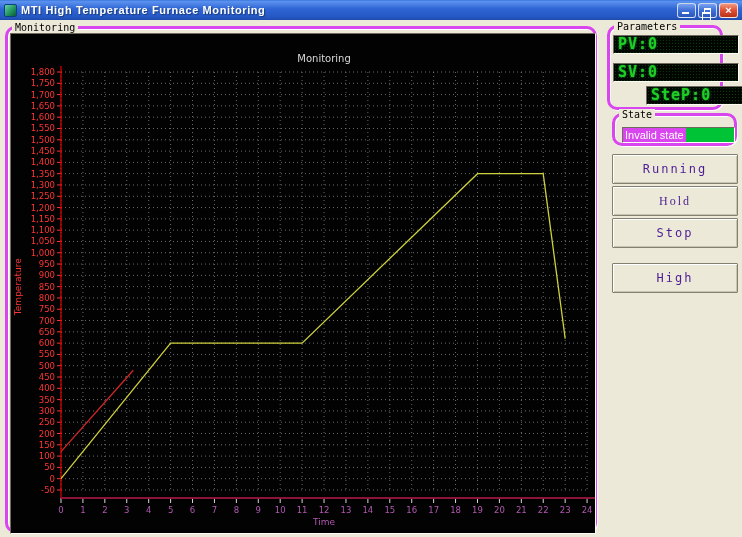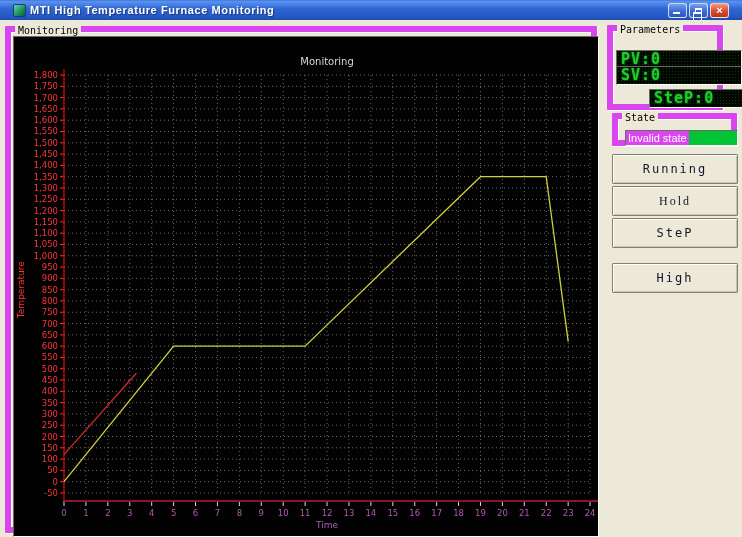--- a/index.html
+++ b/index.html
@@ -5,70 +5,70 @@
   html,body{margin:0;padding:0;background:#777;}
   *{box-sizing:border-box;}
   .window{
     position:relative;width:742px;height:537px;overflow:hidden;
     background:#ECE9D8;font-family:"Liberation Sans",sans-serif;
   }
   
   .titlebar{
     position:absolute;top:0;left:0;width:742px;height:20px;
     background:linear-gradient(180deg,#3a77e0 0%,#5b92ee 8%,#2e64d4 45%,#2558c4 85%,#1d4aab 100%);
-    display:flex;align-items:center;padding:0 13px;
+    display:flex;align-items:center;padding:0 4px;
   }
   .app-icon{width:13px;height:13px;border-radius:2px;margin-right:4px;flex:0 0 auto;
     background:linear-gradient(135deg,#64d6a8 0%,#1e8e5a 60%,#0d5a38 100%);border:1px solid #0b3f7e;}
   .title-text{color:#fff;font-size:11px;font-weight:bold;letter-spacing:0.6px;
     text-shadow:1px 1px 1px #1b3a77;white-space:nowrap;flex:1 1 auto;}
   .tb-buttons{display:flex;gap:2px;flex:0 0 auto;}
   .tb-btn{width:19px;height:15px;border-radius:3px;border:1px solid rgba(255,255,255,.75);
     display:flex;align-items:center;justify-content:center;cursor:default;position:relative;}
   .tb-btn.blue{background:linear-gradient(180deg,#79a2ef 0%,#3f6fd8 50%,#2c56b8 100%);}
   .tb-btn.red{background:linear-gradient(180deg,#f2987f 0%,#dd4f33 50%,#b93317 100%);}
   .glyph-min{position:absolute;left:4px;bottom:3px;width:7px;height:2px;background:#fff;}
   .glyph-restore{position:absolute;left:5px;top:4px;width:7px;height:6px;border:1px solid #fff;border-top-width:2px;background:transparent;}
   .glyph-restore:before{content:"";position:absolute;left:-3px;top:2px;width:7px;height:6px;border:1px solid #fff;border-top-width:2px;}
   .glyph-close{color:#fff;font-size:11px;font-weight:bold;line-height:1;}
   
   .client{position:absolute;top:20px;left:0;width:742px;height:517px;background:#ECE9D8;}
-  .groupbox{position:absolute;border:6px solid #d946ef;border-radius:1px;
+  .groupbox{position:absolute;border:3px solid #d946ef;border-radius:10px;
     box-shadow:inset 1px 1px 0 #ffffff, 1px 1px 0 #ffffff;}
   .groupbox>.gb-label{position:absolute;top:-7px;left:4px;background:#ECE9D8;padding:0 3px;
     font-family:"DejaVu Sans Mono",monospace;font-size:10px;color:#000;line-height:12px;}
   
   .monitor-group{left:5px;top:6px;width:592px;height:507px;}
   .chart-panel{position:absolute;left:2px;top:4px;width:586px;height:501px;background:#020202;
     border:1px solid;border-color:#6f6c5f #fdfdf6 #fdfdf6 #6f6c5f;}
   .chart-panel svg{display:block;}
   svg text{font-family:"DejaVu Sans",sans-serif;}
   
   .params-group{left:607px;top:5px;width:116px;height:85px;text-decoration:underline;}
   .led{position:absolute;left:3px;width:126px;height:19px;
     background-color:#010601;
     background-image:radial-gradient(#0c360c 0.8px, transparent 1px);
     background-size:3px 3px;
     border:1px solid;border-color:#6f6c5f #fdfdf6 #fdfdf6 #6f6c5f;
     color:#21cd21;font-family:"DejaVu Sans Mono",monospace;font-weight:bold;
     font-size:15px;line-height:17px;letter-spacing:1px;padding-left:4px;overflow:hidden;
     text-shadow:0 0 2px #0a4;
   }
-  .led1{top:19px;}.led2{top:35px;}.led3{top:58px;margin-left:33px;}
+  .led1{top:7px;}.led2{top:35px;}.led3{top:58px;margin-left:33px;}
   
   .state-group{left:612px;top:93px;width:125px;height:33px;}
   .state-field{position:absolute;left:7px;top:11px;width:113px;height:16px;
     background:#00c335;border:1px solid;border-color:#6f6c5f #fdfdf6 #fdfdf6 #6f6c5f;
     font-size:11px;line-height:14px;color:#fff;overflow:hidden;white-space:nowrap;}
   .state-field .sel{background:#d946ef;padding:0 2px;display:inline-block;height:100%;}
   
   .btn{position:absolute;left:612px;width:126px;height:30px;background:#ECE9D8;
     border:1px solid #82806f;border-radius:1px;
     box-shadow:inset 1px 1px 0 #ffffff, inset -1px -1px 0 #c7c4b2;
-    font-family:"DejaVu Sans Mono",monospace;font-size:12px;letter-spacing:2px;color:#0f172a;
+    font-family:"DejaVu Sans Mono",monospace;font-size:12px;letter-spacing:2px;color:#4c1d95;
     display:flex;align-items:center;justify-content:center;cursor:default;}
   .btn-running{top:134px;}
   .btn-hold{top:166px;font-family:Liberation Serif, serif;}
   .btn-stop{top:198px;}
   .btn-exit{top:243px;}
 </style>
 </head>
 <body>
 
 <div class="window">
@@ -305,17 +305,17 @@
 
     <div class="groupbox state-group">
       <span class="gb-label">State</span>
       <div class="state-field">
         <span class="sel">Invalid state</span>
       </div>
     </div>
 
     <button class="btn btn-running">Running</button>
     <button class="btn btn-hold">Hold</button>
-    <button class="btn btn-stop">SteP</button>
+    <button class="btn btn-stop">Stop</button>
     <button class="btn btn-exit">High</button>
 
   </div>
 </div>
 
 </body></html>

